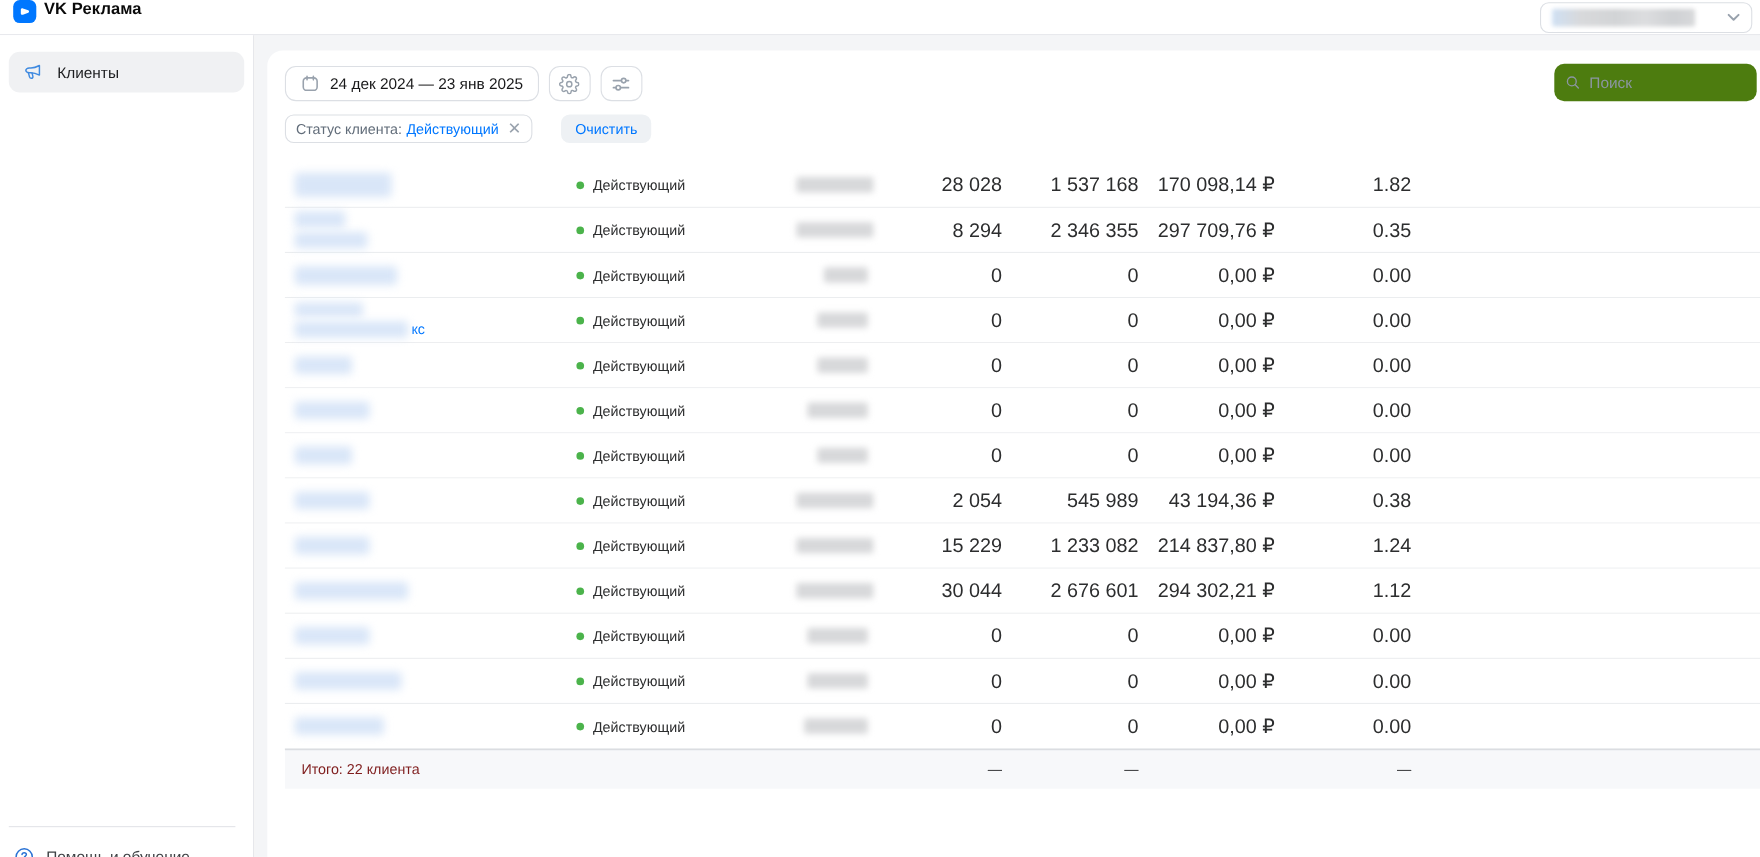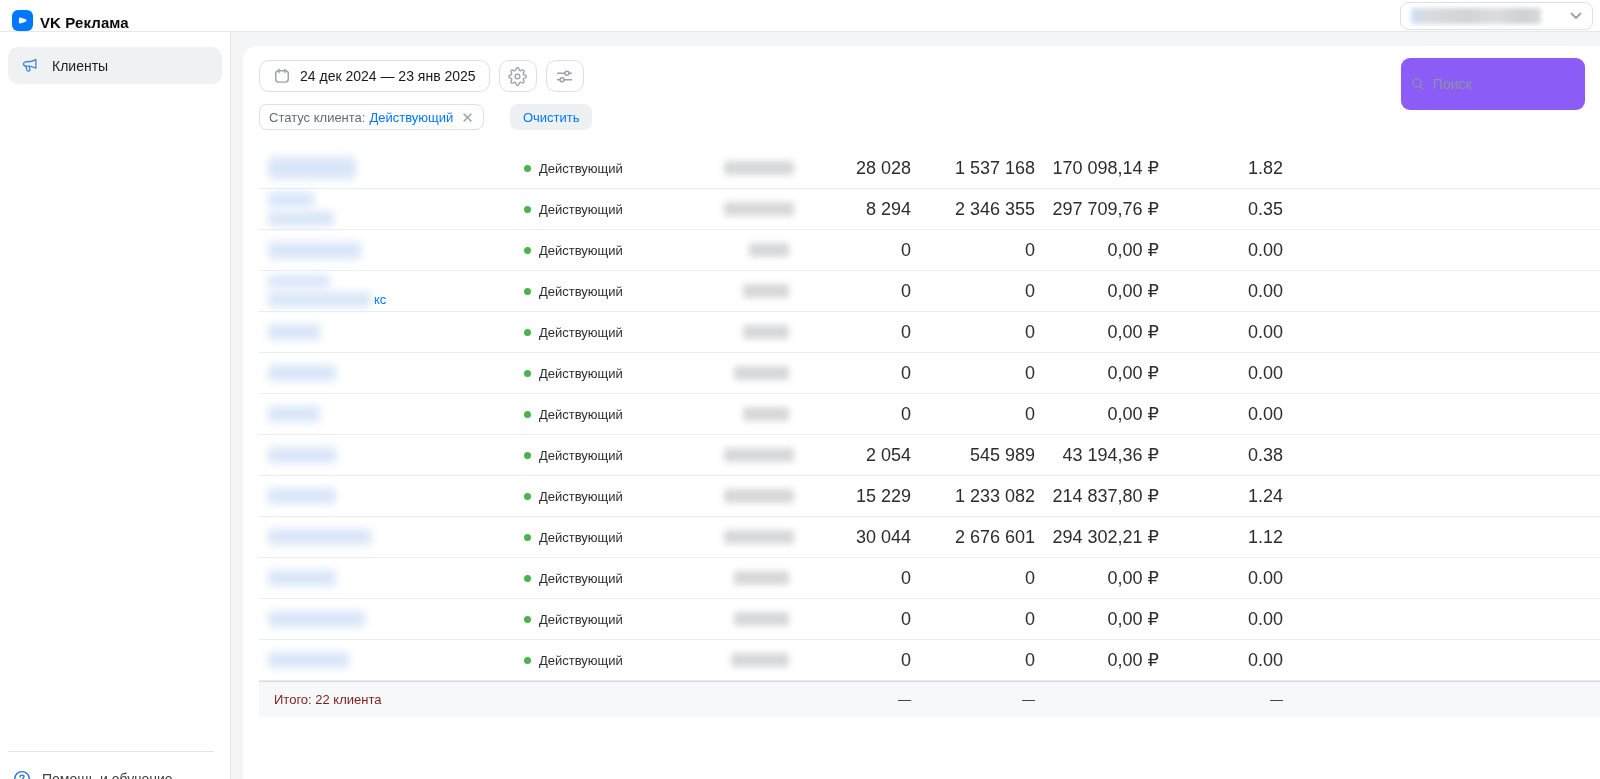--- a/index.html
+++ b/index.html
@@ -6,21 +6,21 @@
   html,body { width:1600px; height:779px; overflow:hidden; }
   body {
     font-family:"Liberation Sans","DejaVu Sans",sans-serif;
     background:#fff; color:#19191a;
     -webkit-font-smoothing:antialiased;
   }
   :root { --accent:#0077ff; --dot:#4bb34b; --border:#e6e7eb; --btn-border:#dcdfe4; }
 
   
   .topbar { position:relative; height:32px; background:#fff; border-bottom:1px solid var(--border);
-            display:flex; align-items:flex-end; padding:0 12px; }
+            display:flex; align-items:flex-start; padding:0 12px; }
   .logo-badge { width:21px; height:21px; border-radius:6px; background:var(--accent);
                 display:flex; align-items:center; justify-content:center; margin-right:7px; flex:0 0 auto; }
   .brand { font-size:15px; font-weight:700; letter-spacing:.1px; color:#0a0a0a; }
   .account-pill { position:absolute; right:7px; top:2px; width:193px; height:28px; background:#fff;
                   border:1px solid var(--btn-border); border-radius:8px; display:flex; align-items:center;
                   padding:0 10px; cursor:pointer; }
   .account-redact { width:130px; height:16px; border-radius:2px;
                     background:linear-gradient(90deg,#cfe0f3 0%,#d8d9db 20%,#d2d4d6 45%,#dcdddf 65%,#cfd1d4 85%,#d8d9db 100%);
                     filter:blur(2px); }
   .account-pill svg { margin-left:auto; }
@@ -38,21 +38,21 @@
   .main { flex:1; background:#f4f5f7; padding:14px 0 0 12px; min-width:0; }
   .card { background:#fff; border-top-left-radius:14px; height:733px; position:relative; overflow:hidden; }
 
   
   .toolbar { display:flex; align-items:center; gap:9px; padding:14px 16px 0 16px; }
   .date-btn { height:32px; border:1px solid var(--btn-border); border-radius:10px; background:#fff;
               display:flex; align-items:center; gap:9px; padding:0 13px; cursor:pointer; }
   .date-btn span { font-size:14px; font-weight:500; color:#19191a; white-space:nowrap; }
   .icon-btn { width:38px; height:32px; border:1px solid var(--btn-border); border-radius:10px; background:#fff;
               display:flex; align-items:center; justify-content:center; cursor:pointer; }
-  .search { position:absolute; top:12px; right:15px; width:184px; height:52px; background:#8b5cf6;
+  .search { position:absolute; top:12px; right:3px; width:184px; height:34px; background:#4d7c0f;
             border-radius:9px; display:flex; align-items:center; padding:0 10px; gap:8px; }
   .search input { border:0; outline:0; background:transparent; font-size:14px; color:#19191a; width:100%;
                   font-family:inherit; }
   .search input::placeholder { color:#8b96a1; }
 
   
   .chips { display:flex; align-items:center; gap:26px; padding:12px 0 0 16px; }
   .chip { height:26px; border:1px solid var(--btn-border); border-radius:8px; background:#fff;
           display:flex; align-items:center; padding:0 9px; gap:4px; font-size:13px; cursor:pointer; }
   .chip .chip-label { color:#626d7a; }

